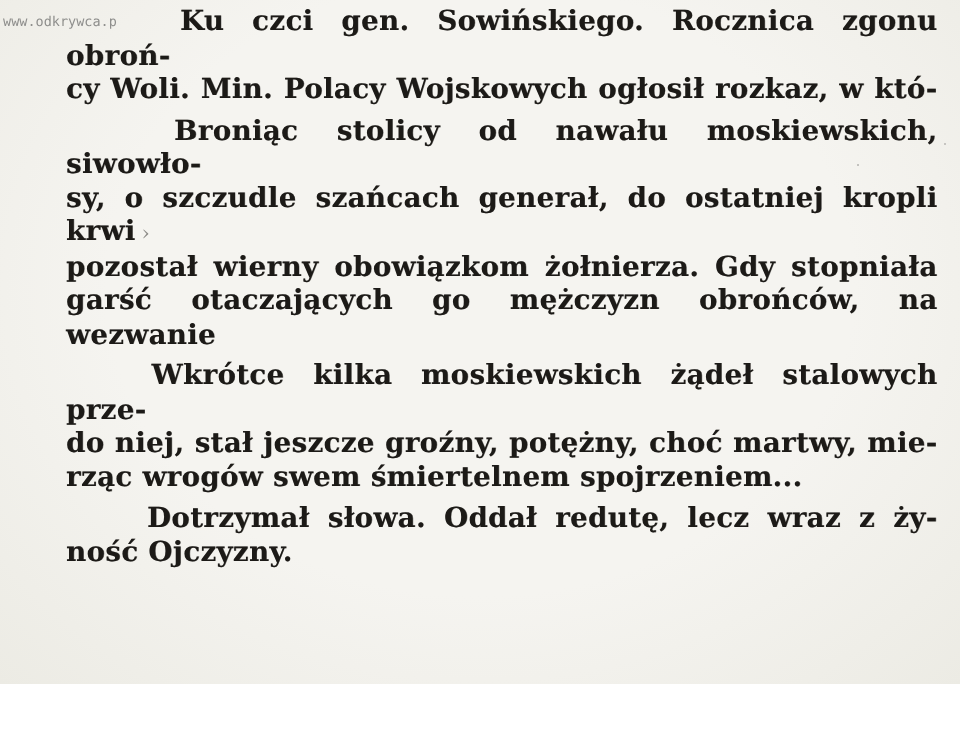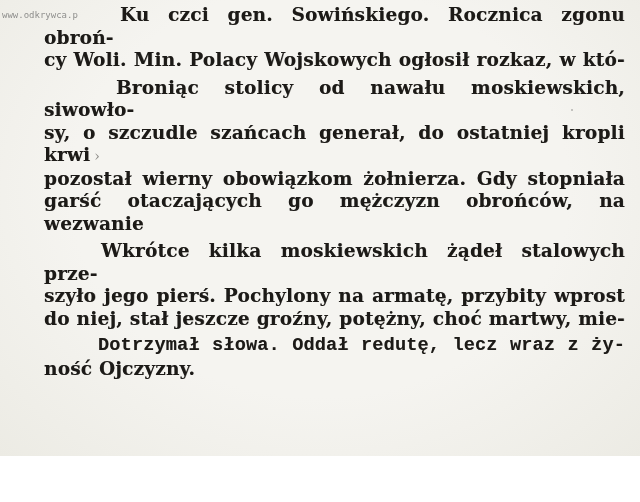--- a/index.html
+++ b/index.html
@@ -44,21 +44,21 @@
     letter-spacing: 0.2px;
     text-align: justify;
     text-shadow: 0.3px 0.3px 0 rgba(20,18,15,0.45);
     white-space: normal;
   }
   .line.j  { text-align-last: justify; }
   .ind-a { text-indent: 76px; }
   .ind-b { text-indent: 50px; }
   .ind-c { text-indent: 72px; }
   .ind-d { text-indent: 57px; }
-  .ind-e { text-indent: 54px; font-family: Liberation Mono, monospace; }
+  .ind-e { text-indent: 54px; }
   .stray {
     opacity: 0.55;
     font-weight: 400;
     text-shadow: none;
   }
   .stray-semicolon { margin-left: 3px; font-size: 15px; color: #4c4a46; }
   .stray-chevron   { margin-left: 4px; font-size: 14px; color: #3a3835; }
   .bottom-smudge {
     position: absolute;
     left: 322px;
@@ -93,22 +93,22 @@
     <div class="para">
       <div class="line j ind-c">Broniąc stolicy od nawału moskiewskich, siwowło-</div>
       <div class="line j"><span>sy, o szczudle szańcach generał, do ostatniej kropli krwi</span><span class="stray stray-chevron">›</span></div>
       <div class="line j">pozostał wierny obowiązkom żołnierza. Gdy stopniała</div>
       <div class="line j">garść otaczających go mężczyzn obrońców, na wezwanie</div>
     </div>
 
 
     <div class="para">
       <div class="line j ind-d">Wkrótce kilka moskiewskich żądeł stalowych prze-</div>
-      <div class="line j">szyło jego pierś. Pochylony na armatę, przybity wprost</div>
       <div class="line j">do niej, stał jeszcze groźny, potężny, choć martwy, mie-</div>
+      <div class="line">rząc wrogów swem śmiertelnem spojrzeniem...</div>
     </div>
 
     <div class="para">
       <div class="line j ind-e">Dotrzymał słowa. Oddał redutę, lecz wraz z ży-</div>
       <div class="line">ność Ojczyzny.</div>
     </div>
 
   </div>
 
   <div class="bottom-smudge"></div>

